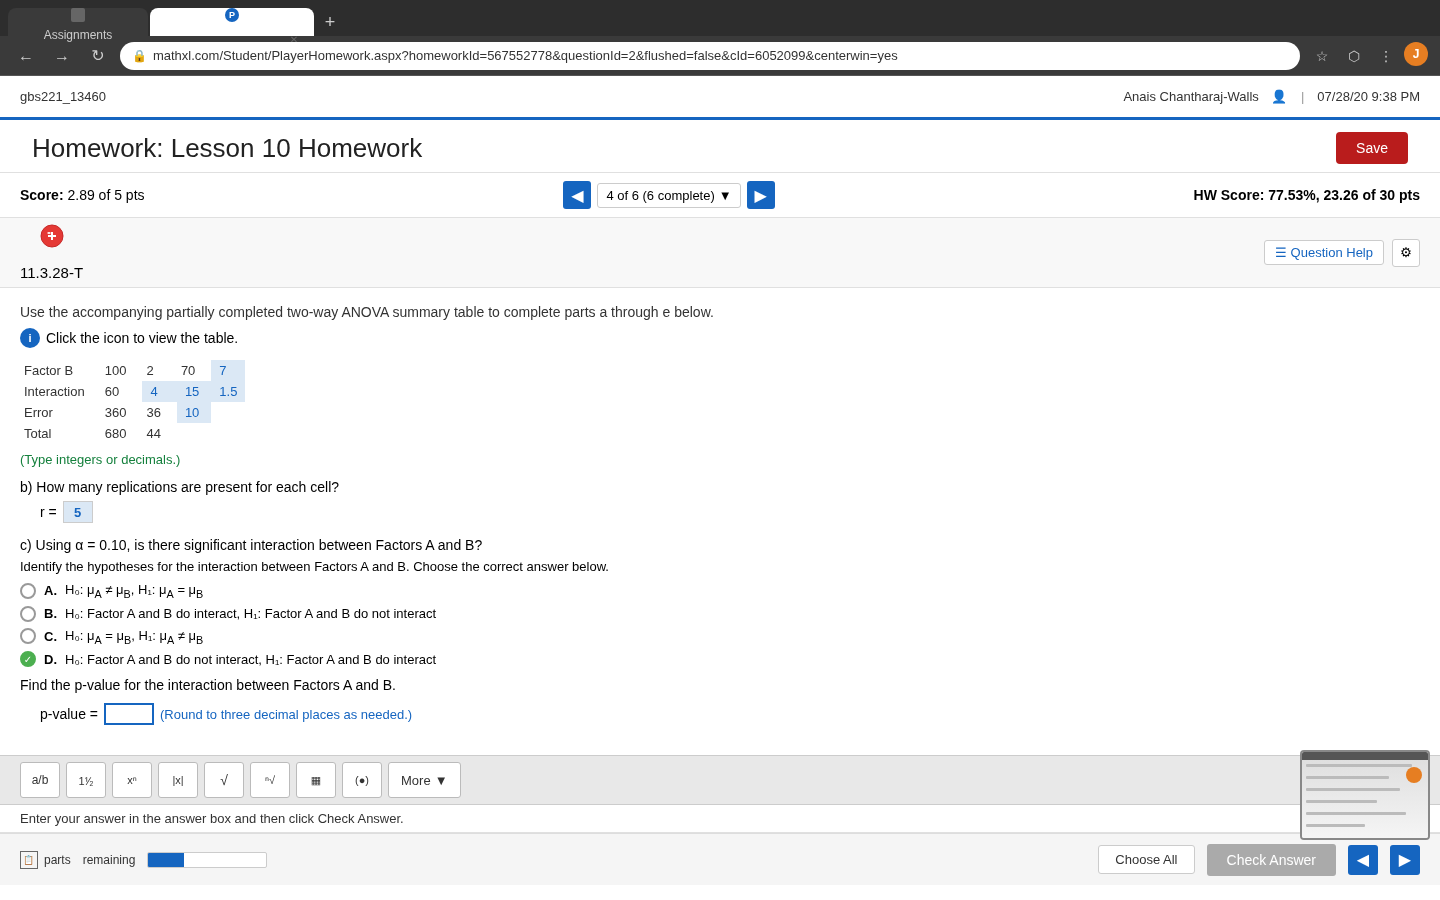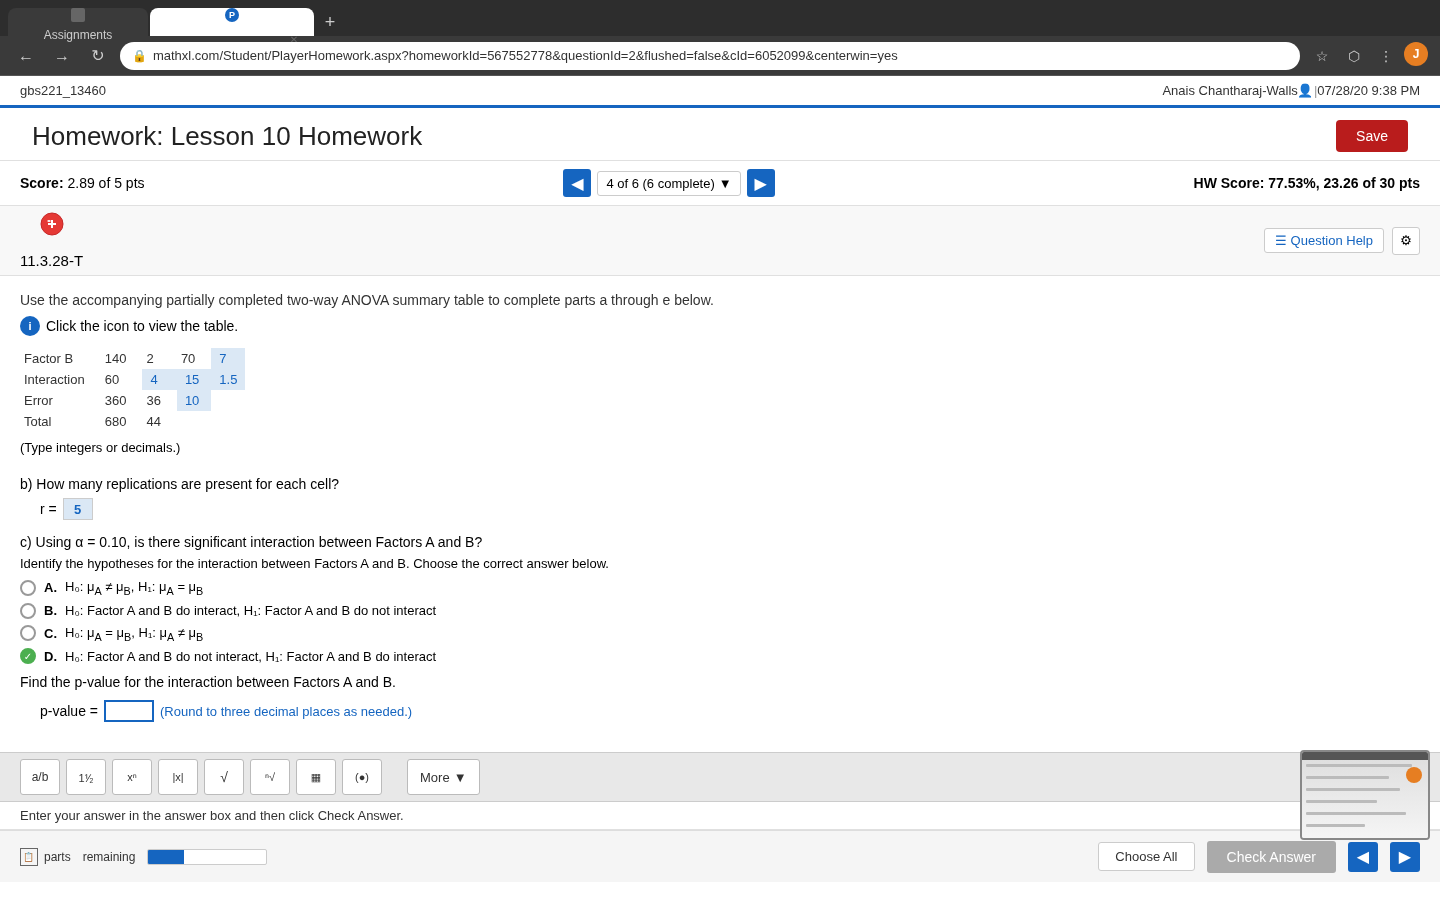--- a/index.html
+++ b/index.html
@@ -19,23 +19,23 @@
     .address-bar { background: #3a3a3a; height: 40px; display: flex; align-items: center; padding: 0 12px; gap: 8px; border-bottom: 1px solid #555; }
     .nav-btn { width: 28px; height: 28px; display: flex; align-items: center; justify-content: center; color: #ccc; border-radius: 50%; cursor: pointer; font-size: 16px; }
     .url-bar { flex: 1; height: 28px; background: #fff; border-radius: 14px; display: flex; align-items: center; padding: 0 12px; gap: 6px; }
     .url-lock { color: #666; font-size: 12px; }
     .url-text { font-size: 13px; color: #333; }
     .address-actions { display: flex; gap: 4px; }
     .addr-icon { width: 28px; height: 28px; display: flex; align-items: center; justify-content: center; color: #ccc; cursor: pointer; border-radius: 50%; }
     .user-avatar { width: 24px; height: 24px; border-radius: 50%; background: #e67e22; color: #fff; font-size: 12px; font-weight: bold; display: flex; align-items: center; justify-content: center; }
 
     
-    .app-header { height: 32px; border-bottom: 3px solid #1565c0; display: flex; align-items: center; padding: 0 20px; justify-content: space-between; }
+    .app-header { height: 44px; border-bottom: 3px solid #1565c0; display: flex; align-items: center; padding: 0 20px; justify-content: space-between; }
     .app-brand { font-size: 13px; color: #333; font-weight: 500; }
-    .app-user-info { display: flex; align-items: center; gap: 0; font-size: 13px; color: #333; }
+    .app-user-info { display: flex; align-items: center; gap: 13px; font-size: 13px; color: #333; }
     .separator { color: #999; }
 
     
     .page-title-row { padding: 12px 32px 8px; display: flex; align-items: center; justify-content: space-between; border-bottom: 1px solid #e0e0e0; }
     .page-title { font-size: 26px; font-weight: normal; color: #222; }
     .save-btn { background: #b91c1c; color: #fff; border: none; padding: 8px 20px; font-size: 14px; border-radius: 4px; cursor: pointer; }
 
     
     .score-row { padding: 8px 20px; display: flex; align-items: center; justify-content: space-between; border-bottom: 1px solid #e0e0e0; }
     .score-label { font-weight: bold; }
@@ -56,21 +56,21 @@
     
     .content-area { padding: 16px 20px; flex: 1; overflow-y: auto; }
     .instruction { font-size: 14px; color: #333; margin-bottom: 8px; }
     .info-link { display: flex; align-items: center; gap: 6px; margin-bottom: 12px; }
     .info-icon { width: 20px; height: 20px; background: #1565c0; border-radius: 50%; color: #fff; font-size: 11px; font-weight: bold; display: flex; align-items: center; justify-content: center; flex-shrink: 0; }
 
     
     .anova-table { border-collapse: collapse; margin-bottom: 8px; font-size: 13px; }
     .anova-table td { padding: 3px 16px 3px 4px; border: none; color: #333; }
     .anova-table .highlighted { background: #dbe8f5; color: #1565c0; font-weight: 500; padding: 2px 8px; }
-    .type-hint { color: #000000; font-size: 13px; margin-bottom: 21px; cursor: pointer; }
+    .type-hint { color: #15803d; font-size: 13px; margin-bottom: 12px; cursor: pointer; }
 
     
     .part-section { margin-bottom: 14px; }
     .part-label { font-size: 14px; font-weight: 500; margin-bottom: 6px; }
     .inline-answer { display: inline-flex; align-items: center; gap: 6px; }
     .small-input { width: 30px; height: 22px; border: 1px solid #ccc; text-align: center; font-size: 13px; background: #dbe8f5; color: #1565c0; font-weight: bold; }
 
     
     .radio-option { display: flex; align-items: center; gap: 8px; margin: 6px 0; font-size: 13px; }
     .radio-circle { width: 16px; height: 16px; border: 2px solid #999; border-radius: 50%; flex-shrink: 0; display: flex; align-items: center; justify-content: center; }
@@ -79,21 +79,21 @@
     .option-label { font-weight: bold; }
 
     
     .pvalue-row { display: flex; align-items: center; gap: 6px; font-size: 14px; margin-top: 10px; }
     .pvalue-input { width: 50px; height: 22px; border: 2px solid #1565c0; font-size: 13px; padding: 0 4px; }
     .hint-text { color: #1565c0; font-size: 13px; cursor: pointer; }
 
     
     .math-toolbar { background: #e8e8e8; border-top: 1px solid #ccc; border-bottom: 1px solid #ccc; padding: 6px 20px; display: flex; align-items: center; gap: 6px; }
     .math-btn { width: 40px; height: 36px; background: #fff; border: 1px solid #bbb; border-radius: 3px; display: flex; align-items: center; justify-content: center; cursor: pointer; font-size: 14px; color: #333; }
-    .more-btn { padding: 0 12px; height: 36px; background: #fff; border: 1px solid #bbb; border-radius: 3px; cursor: pointer; font-size: 13px; color: #333; display: flex; align-items: center; gap: 4px; margin-left: 19px; }
+    .more-btn { padding: 0 12px; height: 36px; background: #fff; border: 1px solid #bbb; border-radius: 3px; cursor: pointer; font-size: 13px; color: #333; display: flex; align-items: center; gap: 4px; }
     .answer-instructions { font-size: 13px; color: #333; padding: 6px 20px; border-bottom: 1px solid #e0e0e0; }
 
     
     .footer-controls { background: #f5f5f5; border-top: 1px solid #ddd; height: 52px; display: flex; align-items: center; padding: 0 20px; gap: 12px; }
     .parts-remaining { display: flex; align-items: center; gap: 6px; font-size: 12px; color: #333; }
     .parts-icon { width: 18px; height: 18px; border: 1px solid #666; display: flex; align-items: center; justify-content: center; font-size: 9px; }
     .progress-bar-container { width: 120px; height: 16px; background: #fff; border: 1px solid #ccc; border-radius: 2px; overflow: hidden; }
     .progress-bar-fill { height: 100%; background: #1565c0; width: 30%; }
     .spacer { flex: 1; }
     .clear-all-btn { background: #fff; border: 1px solid #ccc; color: #333; padding: 6px 16px; border-radius: 3px; cursor: pointer; font-size: 13px; }
@@ -201,21 +201,21 @@
   <p class="instruction">Use the accompanying partially completed two-way ANOVA summary table to complete parts a through e below.</p>
   <div class="info-link">
     <div class="info-icon">i</div>
     <span>Click the icon to view the table.</span>
   </div>
 
   <table class="anova-table">
     <tbody>
       <tr>
         <td>Factor B</td>
-        <td>140</td>
+        <td>100</td>
         <td>2</td>
         <td>70</td>
         <td class="highlighted">7</td>
       </tr>
       <tr>
         <td>Interaction</td>
         <td>60</td>
         <td class="highlighted">4</td>
         <td class="highlighted">15</td>
         <td class="highlighted">1.5</td>

